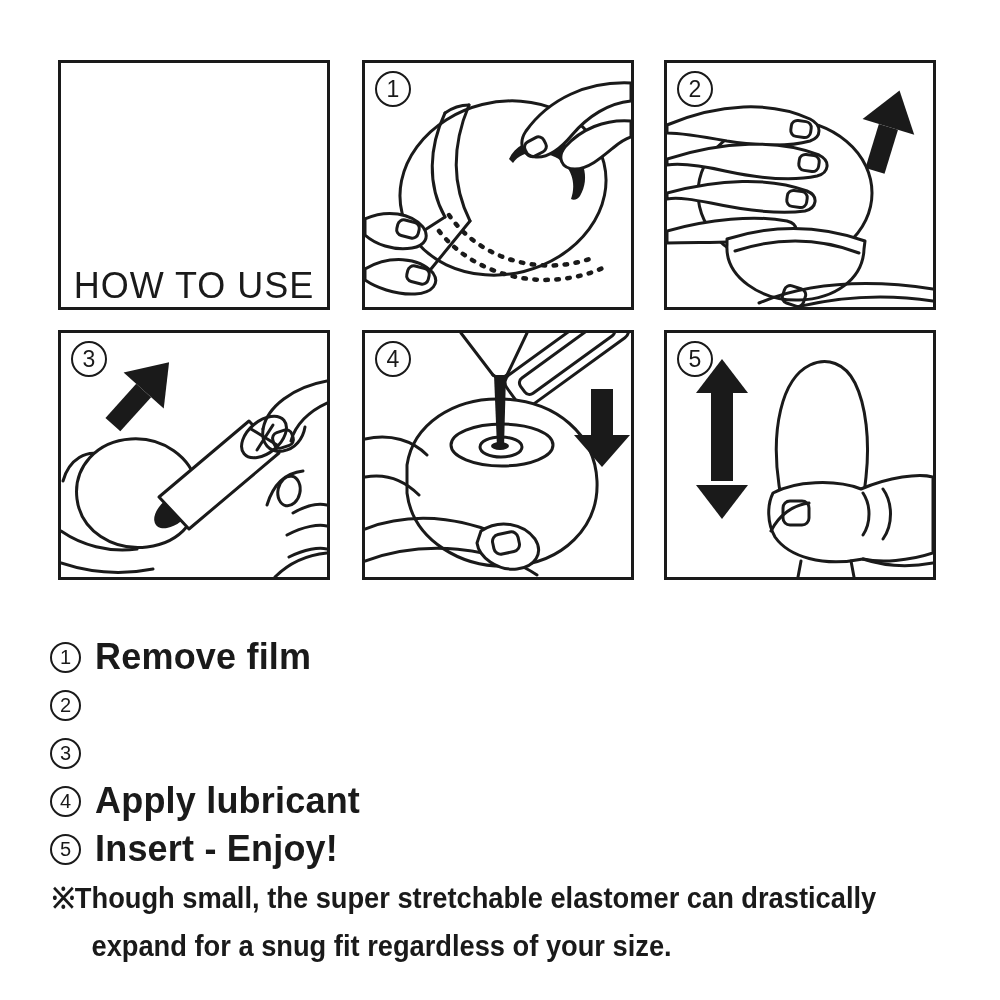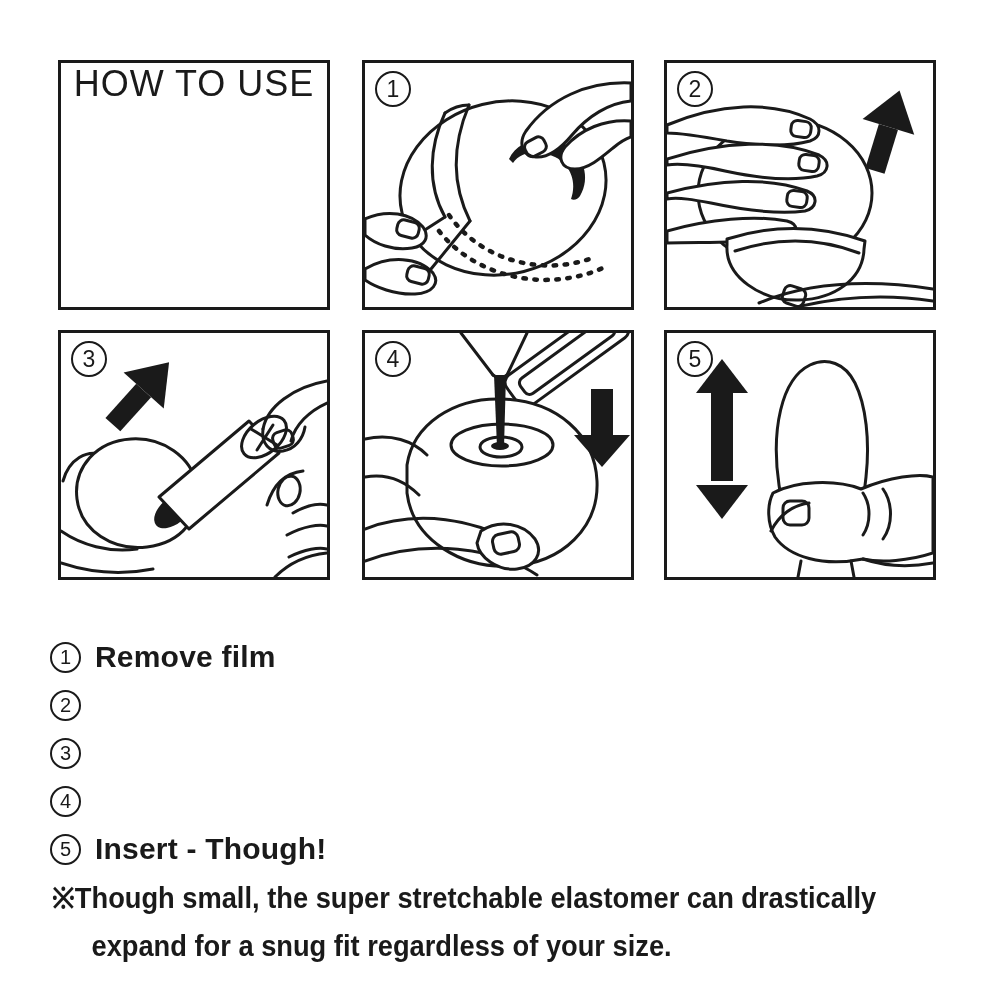--- a/index.html
+++ b/index.html
@@ -3,21 +3,21 @@
 <meta charset="utf-8">
 <style>
   :root{ --ink:#1a1a1a; --paper:#ffffff; }
   *{ margin:0; padding:0; box-sizing:border-box; }
   html,body{ background:var(--paper); }
   body{ font-family:"Liberation Sans", sans-serif; color:var(--ink); }
   .sheet{ position:relative; width:1000px; height:1000px; background:var(--paper); overflow:hidden; }
 
   
   .panel{ position:absolute; width:272px; height:250px; border:3px solid var(--ink); background:var(--paper); }
-  .p-title{ left:58px;  top:60px;  display:flex; align-items:flex-start; justify-content:center; }
+  .p-title{ left:58px;  top:60px;  display:flex; align-items:flex-end; justify-content:center; }
   .p-1{ left:362px; top:60px; }
   .p-2{ left:664px; top:60px; }
   .p-3{ left:58px;  top:330px; }
   .p-4{ left:362px; top:330px; }
   .p-5{ left:664px; top:330px; }
 
   .title-text{ font-size:36px; font-weight:400; letter-spacing:1px; white-space:nowrap; }
 
   .badge{ position:absolute; left:10px; top:8px; width:36px; height:36px;
           border:2.5px solid var(--ink); border-radius:50%; background:var(--paper);
@@ -31,21 +31,21 @@
   .art .fw{ fill:#fff; }
   .art .ink{ fill:var(--ink); stroke:none; }
   .art .dot{ stroke-width:4.5; stroke-dasharray:2.5 8.5; }
 
   
   .steps{ position:absolute; left:50px; top:633px; list-style:none; }
   .steps li{ height:48px; display:flex; align-items:center; gap:14px; }
   .badge-sm{ width:31px; height:31px; border:2px solid var(--ink); border-radius:50%;
              display:flex; align-items:center; justify-content:center;
              font-size:20px; font-weight:400; flex:0 0 auto; }
-  .step-text{ font-size:30px; font-weight:700; letter-spacing:0.2px; }
+  .step-text{ font-size:36px; font-weight:700; letter-spacing:0.2px; }
 
   
   .footnote{ position:absolute; left:52px; top:874px; width:940px;
              font-size:29px; font-weight:700; line-height:48px;
              transform:scaleX(0.94); transform-origin:0 0; white-space:nowrap; }
   .fn-line2{ padding-left:42px; }
 </style>
 </head>
 <body>
 
@@ -183,24 +183,25 @@
       <span class="step-text">Remove film</span>
     </li>
     <li>
       <span class="badge-sm">2</span>
     </li>
     <li>
       <span class="badge-sm">3</span>
     </li>
     <li>
       <span class="badge-sm">4</span>
+      <span class="step-text">Apply lubricant</span>
     </li>
     <li>
       <span class="badge-sm">5</span>
-      <span class="step-text">Insert - Though!</span>
+      <span class="step-text">Insert - Enjoy!</span>
     </li>
   </ol>
 
   <div class="footnote">
     <span>※</span><span>Though small, the super stretchable elastomer can drastically</span><br>
     <span class="fn-line2">expand for a snug fit regardless of your size.</span>
   </div>
 
 </div>
 

